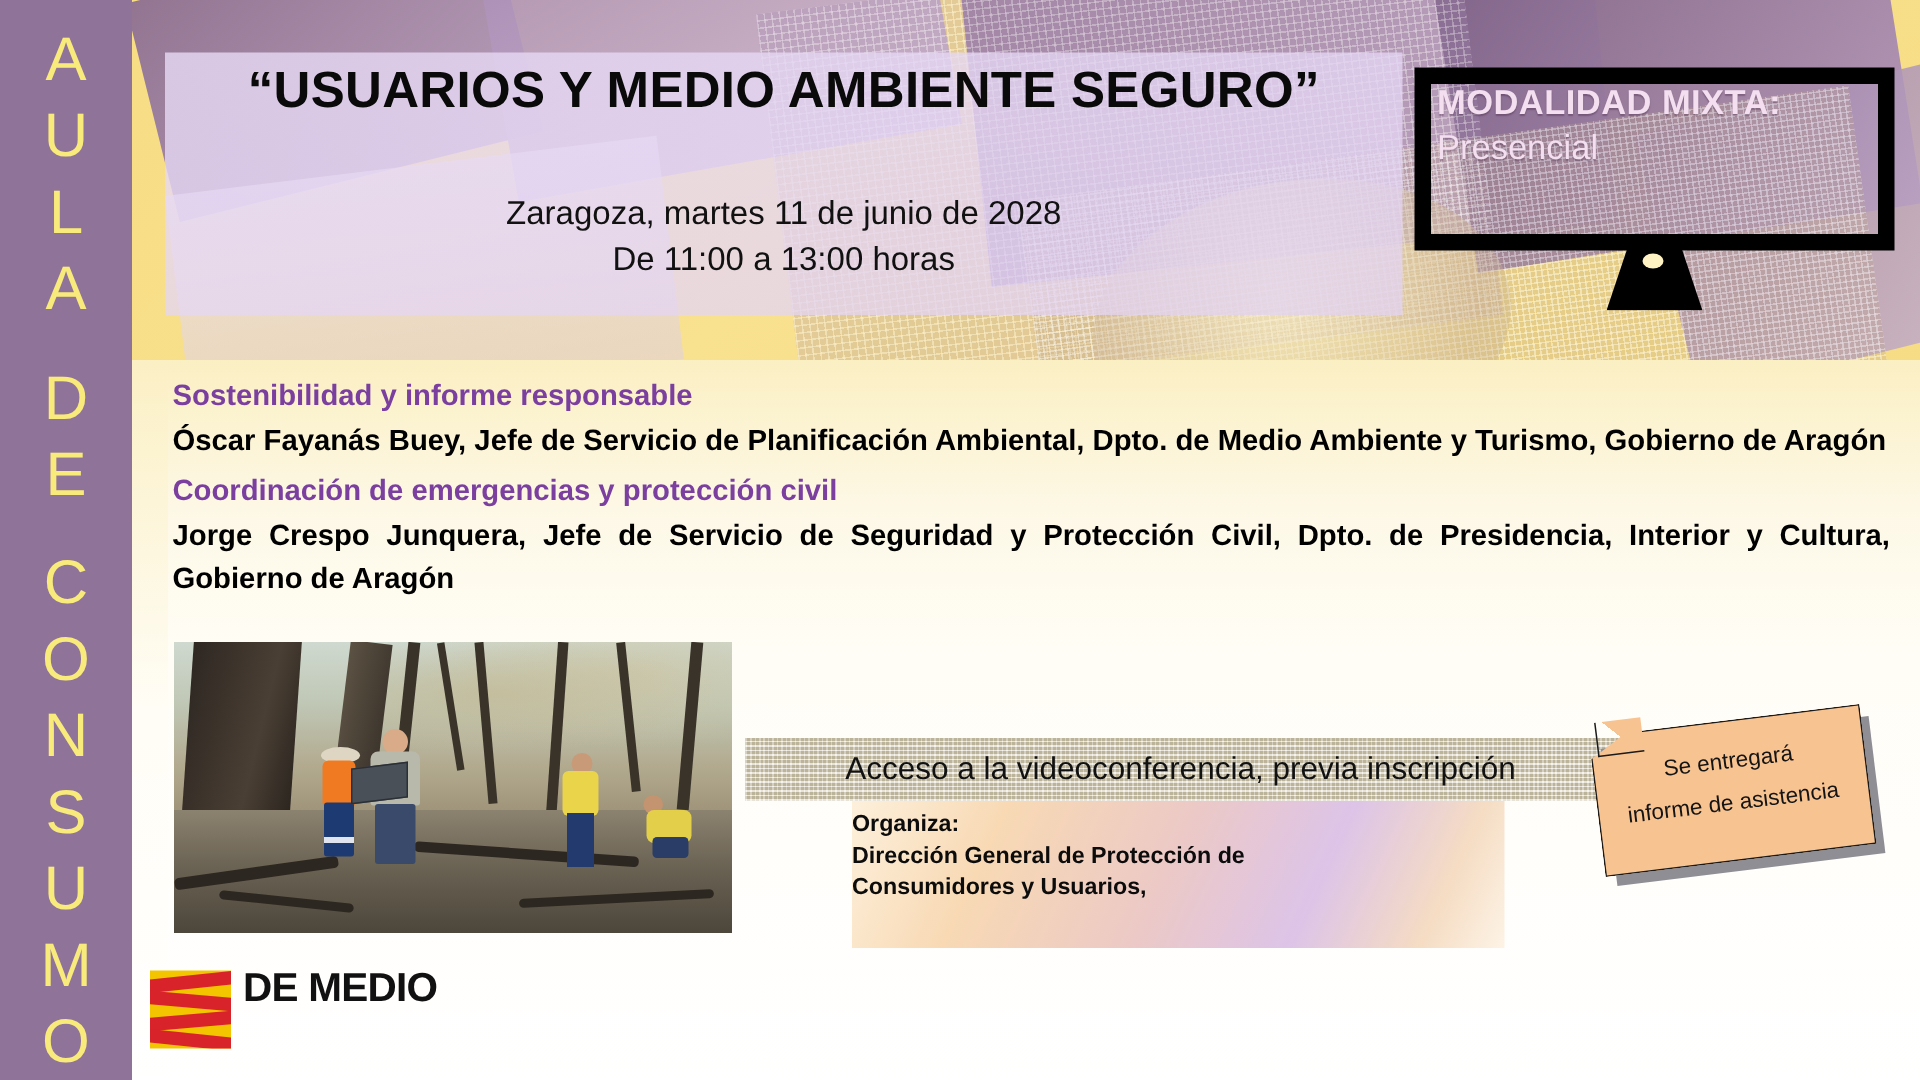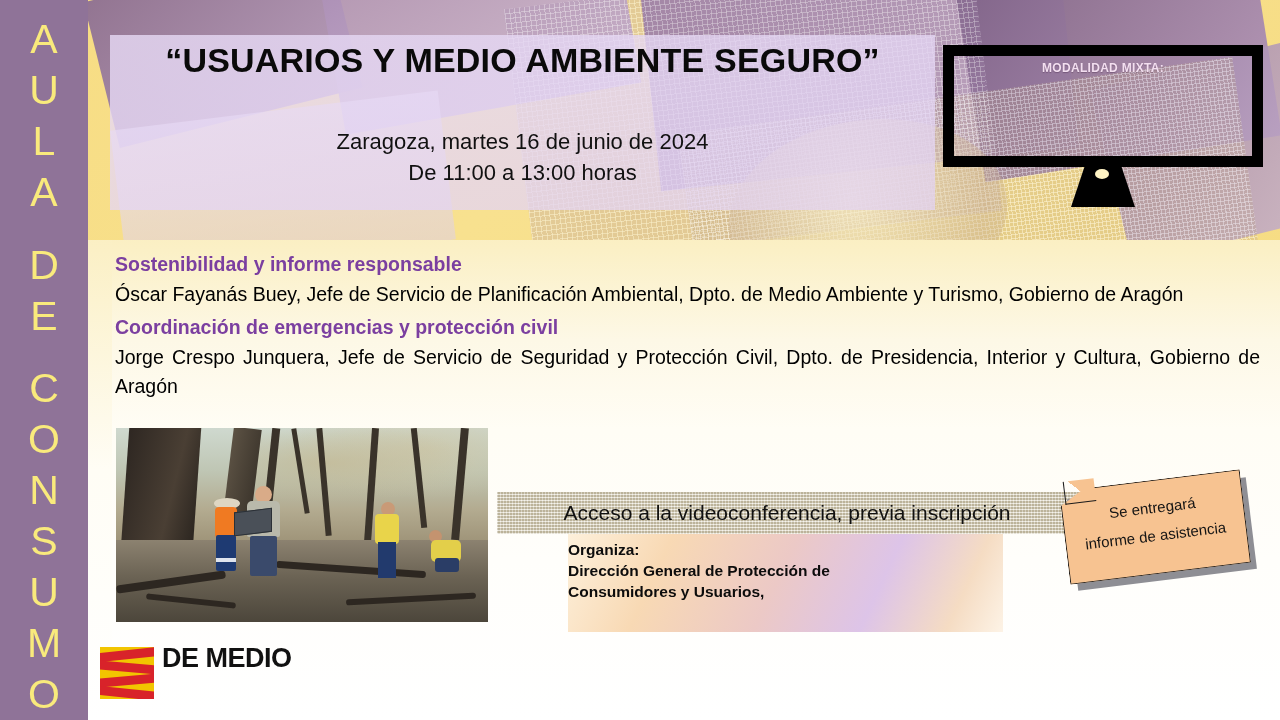--- a/index.html
+++ b/index.html
@@ -64,31 +64,31 @@
     background:linear-gradient(170deg,rgba(232,219,246,.80),rgba(226,210,243,.74));}
   .title-main{position:absolute;left:22px;top:38px;width:825px;text-align:center;
     font-size:34px;font-weight:bold;color:#0a0a0a;line-height:45px;letter-spacing:.2px;}
   .title-sub{position:absolute;left:22px;top:126px;width:825px;text-align:center;
     font-size:22px;color:#111;line-height:31px;}
 
   
   .monitor{position:absolute;left:855px;top:45px;width:320px;height:165px;}
   .mon-screen{position:absolute;left:0;top:0;width:320px;height:122px;
     border:11px solid #000;box-sizing:border-box;background:transparent;}
-  .mon-text{position:absolute;left:0;top:8px;width:320px;text-align:center;
-    color:#f3dff0;font-size:12px;line-height:30px;text-shadow:0 1px 1px rgba(60,30,60,.35);}
+  .mon-text{position:absolute;left:0;top:8px;width:320px;text-align:left;
+    color:#f3dff0;font-size:23px;line-height:30px;text-shadow:0 1px 1px rgba(60,30,60,.35);padding-left:15px;}
   .mon-text .t1{font-weight:bold;letter-spacing:.3px;}
   .mon-neck{position:absolute;left:128px;top:120px;width:64px;height:42px;background:#000;
     clip-path:polygon(22% 0,78% 0,100% 100%,0 100%);}
   .mon-dot{position:absolute;left:152px;top:124px;width:14px;height:10px;border-radius:50%;background:#fff3c4;}
 
   
   .content{position:absolute;left:115px;top:250px;width:1145px;}
   .topic{color:#7b3fa0;font-size:19.5px;font-weight:bold;line-height:29px;margin:0 0 1px 0;}
-  .speaker{color:#000;font-size:19.5px;font-weight:normal;line-height:29px;margin:0 0 4px 0;
+  .speaker{color:#000;font-size:19.5px;font-weight:bold;line-height:29px;margin:0 0 4px 0;
     text-align:justify;}
 
   
   .photo{position:absolute;left:116px;top:428px;width:372px;height:194px;overflow:hidden;
     background:#6e6054;}
   .ph-sky{position:absolute;inset:0;
     background:linear-gradient(180deg,#cfd9cf 0%,#bfc6b4 22%,#b3ab90 42%,#9d9277 60%,#7d7360 78%,#5e584b 100%);}
   .ph-ground{position:absolute;left:0;top:112px;width:372px;height:82px;
     background:linear-gradient(180deg,#8c8270,#6b6354 45%,#4c463b 100%);}
   .trunk{position:absolute;left:8px;top:0;width:72px;height:150px;
@@ -200,28 +200,29 @@
     <div class="shape sq4"></div>
     <div class="shape sq5"></div>
     <div class="shape grid1"></div>
     <div class="shape grid2"></div>
     <div class="shape disc"></div>
     <div class="shape pale1"></div>
 
     <div class="title-panel"></div>
     <div class="title-main">“USUARIOS Y MEDIO AMBIENTE SEGURO”</div>
     <div class="title-sub">
-      <div>Zaragoza, martes 16 de junio de 2024</div>
+      <div>Zaragoza, martes 11 de junio de 2028</div>
       <div>De 11:00 a 13:00 horas</div>
     </div>
 
     <div class="monitor">
       <div class="mon-screen"></div>
       <div class="mon-text">
         <div class="t1">MODALIDAD MIXTA:</div>
+        <div>Presencial</div>
       </div>
       <div class="mon-neck"></div>
       <div class="mon-dot"></div>
     </div>
   </div>
 
   <div class="content">
     <p class="topic">Sostenibilidad y informe responsable</p>
     <p class="speaker">Óscar Fayanás Buey, Jefe de Servicio de Planificación Ambiental, Dpto. de Medio Ambiente y Turismo, Gobierno de Aragón</p>
     <p class="topic">Coordinación de emergencias y protección civil</p>

